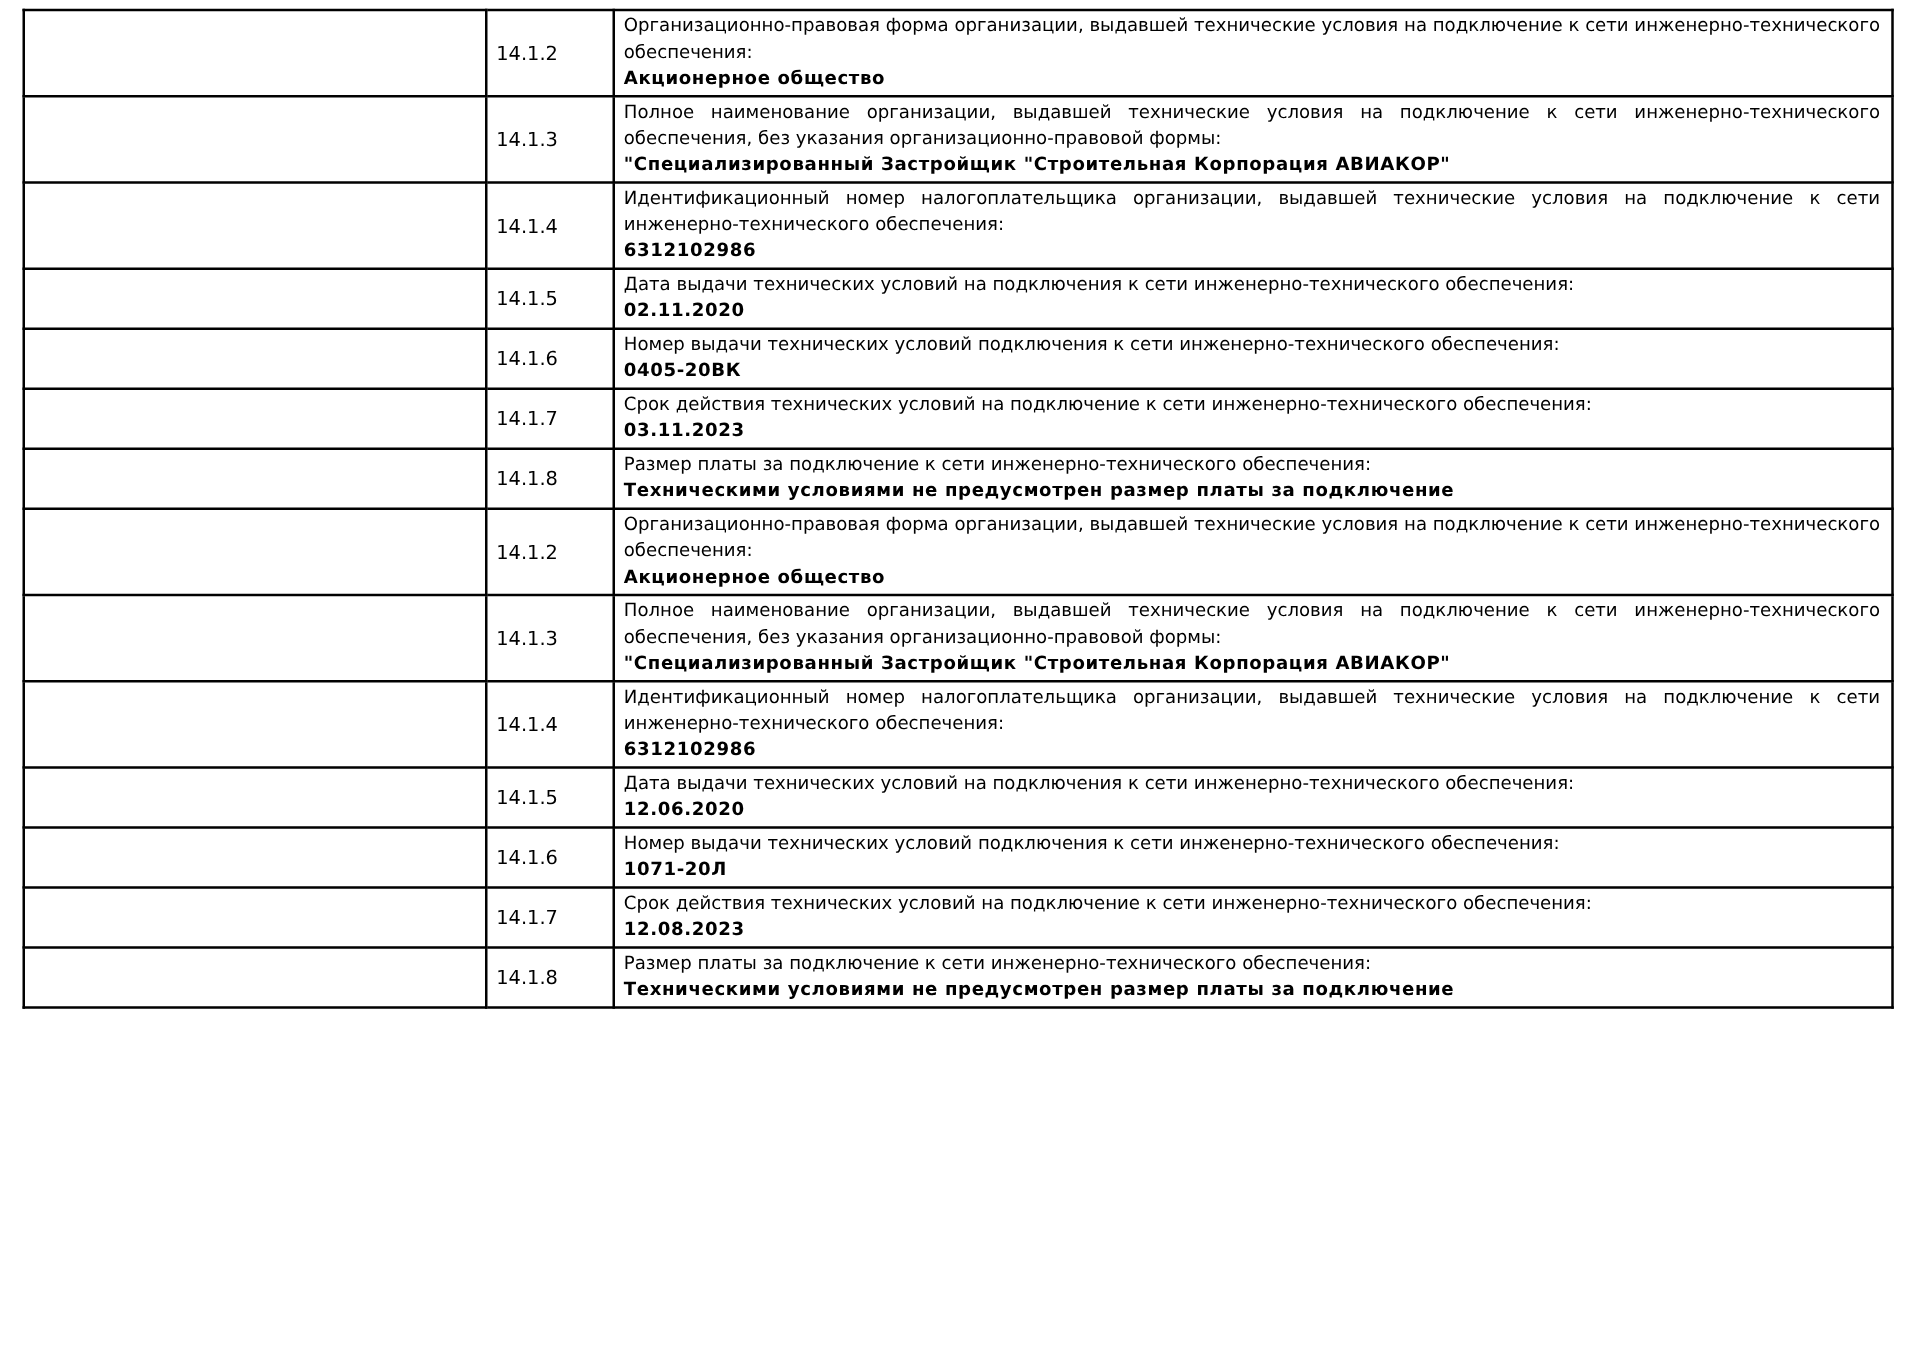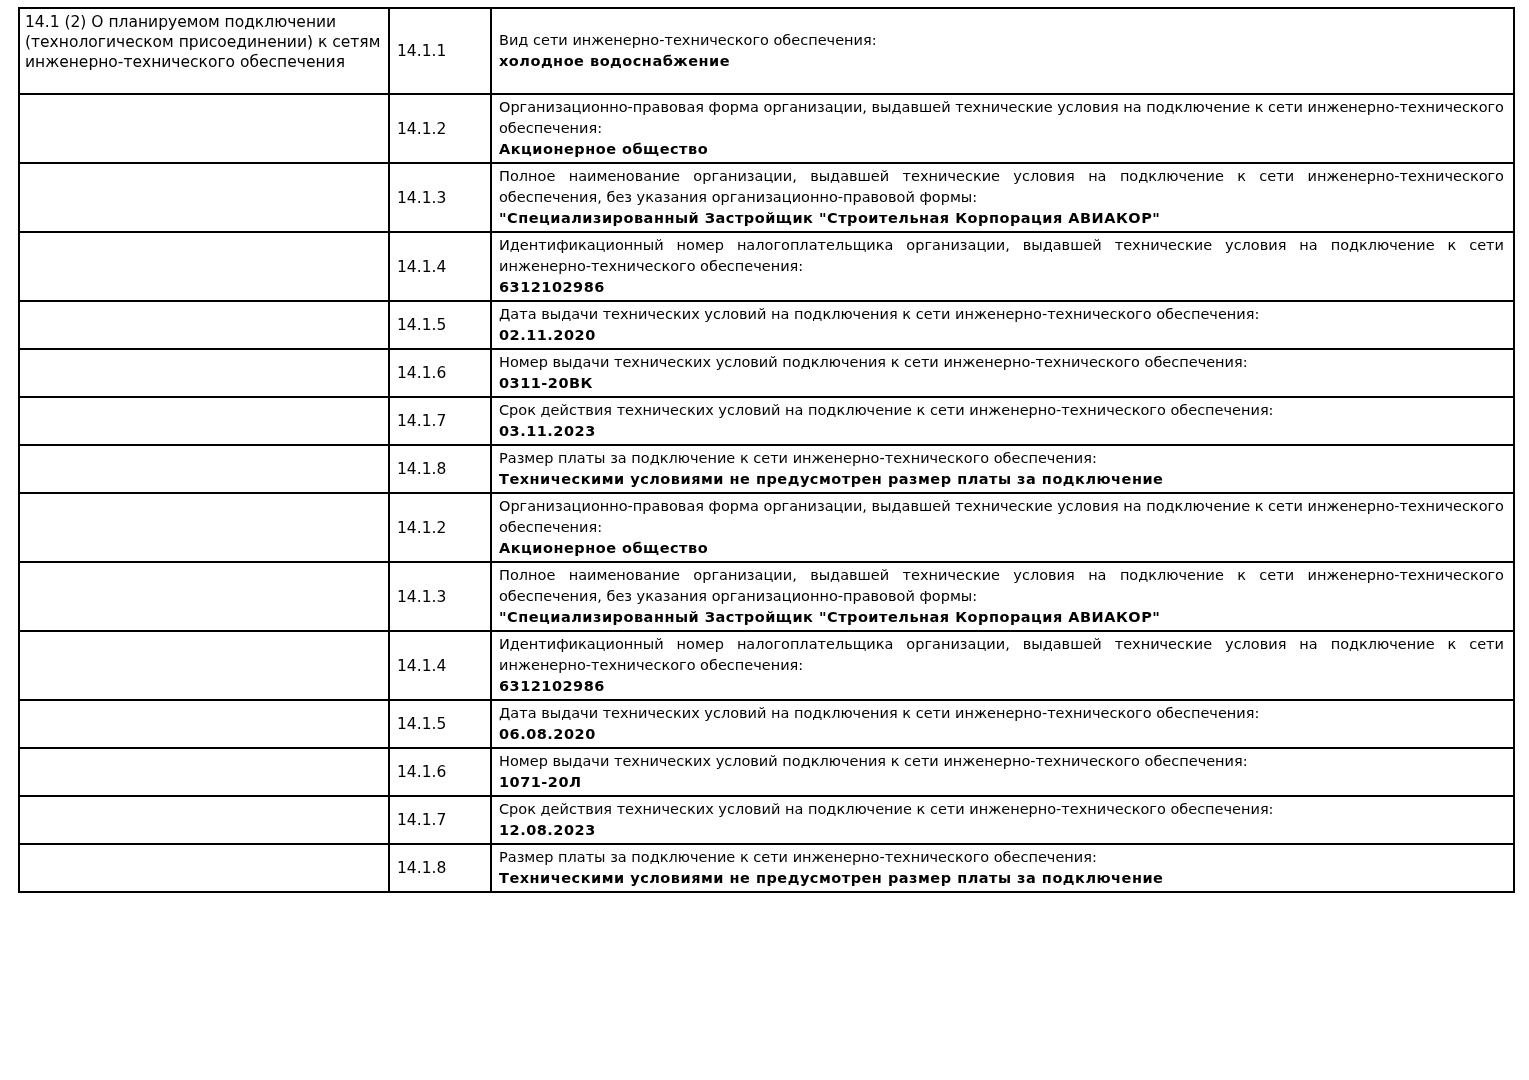--- a/index.html
+++ b/index.html
@@ -60,28 +60,20 @@
 </head>
 <body>
 
 <table class="decl-table">
   <colgroup>
     <col style="width:370px">
     <col style="width:102px">
     <col style="width:1023px">
   </colgroup>
   <tbody>
-      <tr class="row-first">
-        <td class="col-title">14.1 (2) О планируемом подключении (технологическом присоединении) к сетям инженерно-технического обеспечения</td>
-        <td class="col-num">14.1.1</td>
-        <td class="col-content">
-          <div class="field-label">Вид сети инженерно-технического обеспечения:</div>
-          <div class="field-value">холодное водоснабжение</div>
-        </td>
-      </tr>
       <tr class="">
         <td class="col-title"></td>
         <td class="col-num">14.1.2</td>
         <td class="col-content">
           <div class="field-label">Организационно-правовая форма организации, выдавшей технические условия на подключение к сети инженерно-технического обеспечения:</div>
           <div class="field-value">Акционерное общество</div>
         </td>
       </tr>
       <tr class="">
         <td class="col-title"></td>
@@ -105,21 +97,21 @@
         <td class="col-content">
           <div class="field-label">Дата выдачи технических условий на подключения к сети инженерно-технического обеспечения:</div>
           <div class="field-value">02.11.2020</div>
         </td>
       </tr>
       <tr class="">
         <td class="col-title"></td>
         <td class="col-num">14.1.6</td>
         <td class="col-content">
           <div class="field-label">Номер выдачи технических условий подключения к сети инженерно-технического обеспечения:</div>
-          <div class="field-value">0311-20ВК</div>
+          <div class="field-value">0405-20ВК</div>
         </td>
       </tr>
       <tr class="">
         <td class="col-title"></td>
         <td class="col-num">14.1.7</td>
         <td class="col-content">
           <div class="field-label">Срок действия технических условий на подключение к сети инженерно-технического обеспечения:</div>
           <div class="field-value">03.11.2023</div>
         </td>
       </tr>
@@ -153,21 +145,21 @@
         <td class="col-content">
           <div class="field-label">Идентификационный номер налогоплательщика организации, выдавшей технические условия на подключение к сети инженерно-технического обеспечения:</div>
           <div class="field-value">6312102986</div>
         </td>
       </tr>
       <tr class="">
         <td class="col-title"></td>
         <td class="col-num">14.1.5</td>
         <td class="col-content">
           <div class="field-label">Дата выдачи технических условий на подключения к сети инженерно-технического обеспечения:</div>
-          <div class="field-value">06.08.2020</div>
+          <div class="field-value">12.06.2020</div>
         </td>
       </tr>
       <tr class="">
         <td class="col-title"></td>
         <td class="col-num">14.1.6</td>
         <td class="col-content">
           <div class="field-label">Номер выдачи технических условий подключения к сети инженерно-технического обеспечения:</div>
           <div class="field-value">1071-20Л</div>
         </td>
       </tr>

